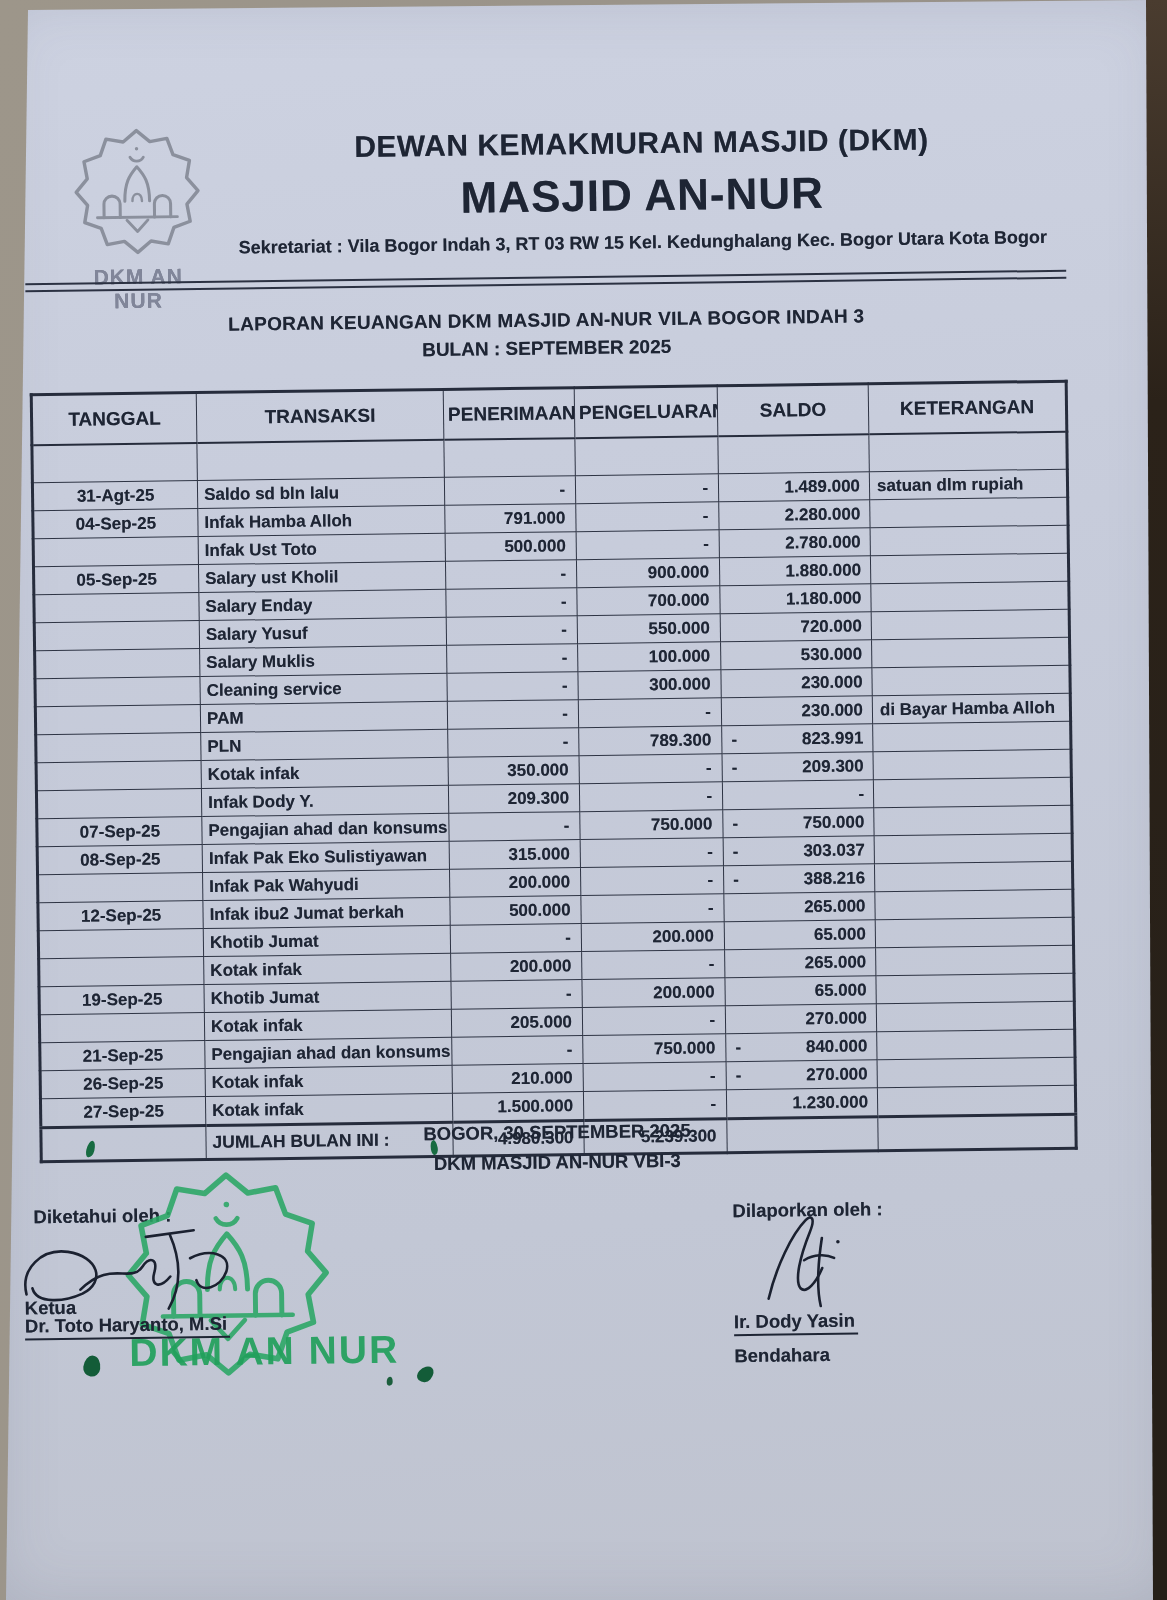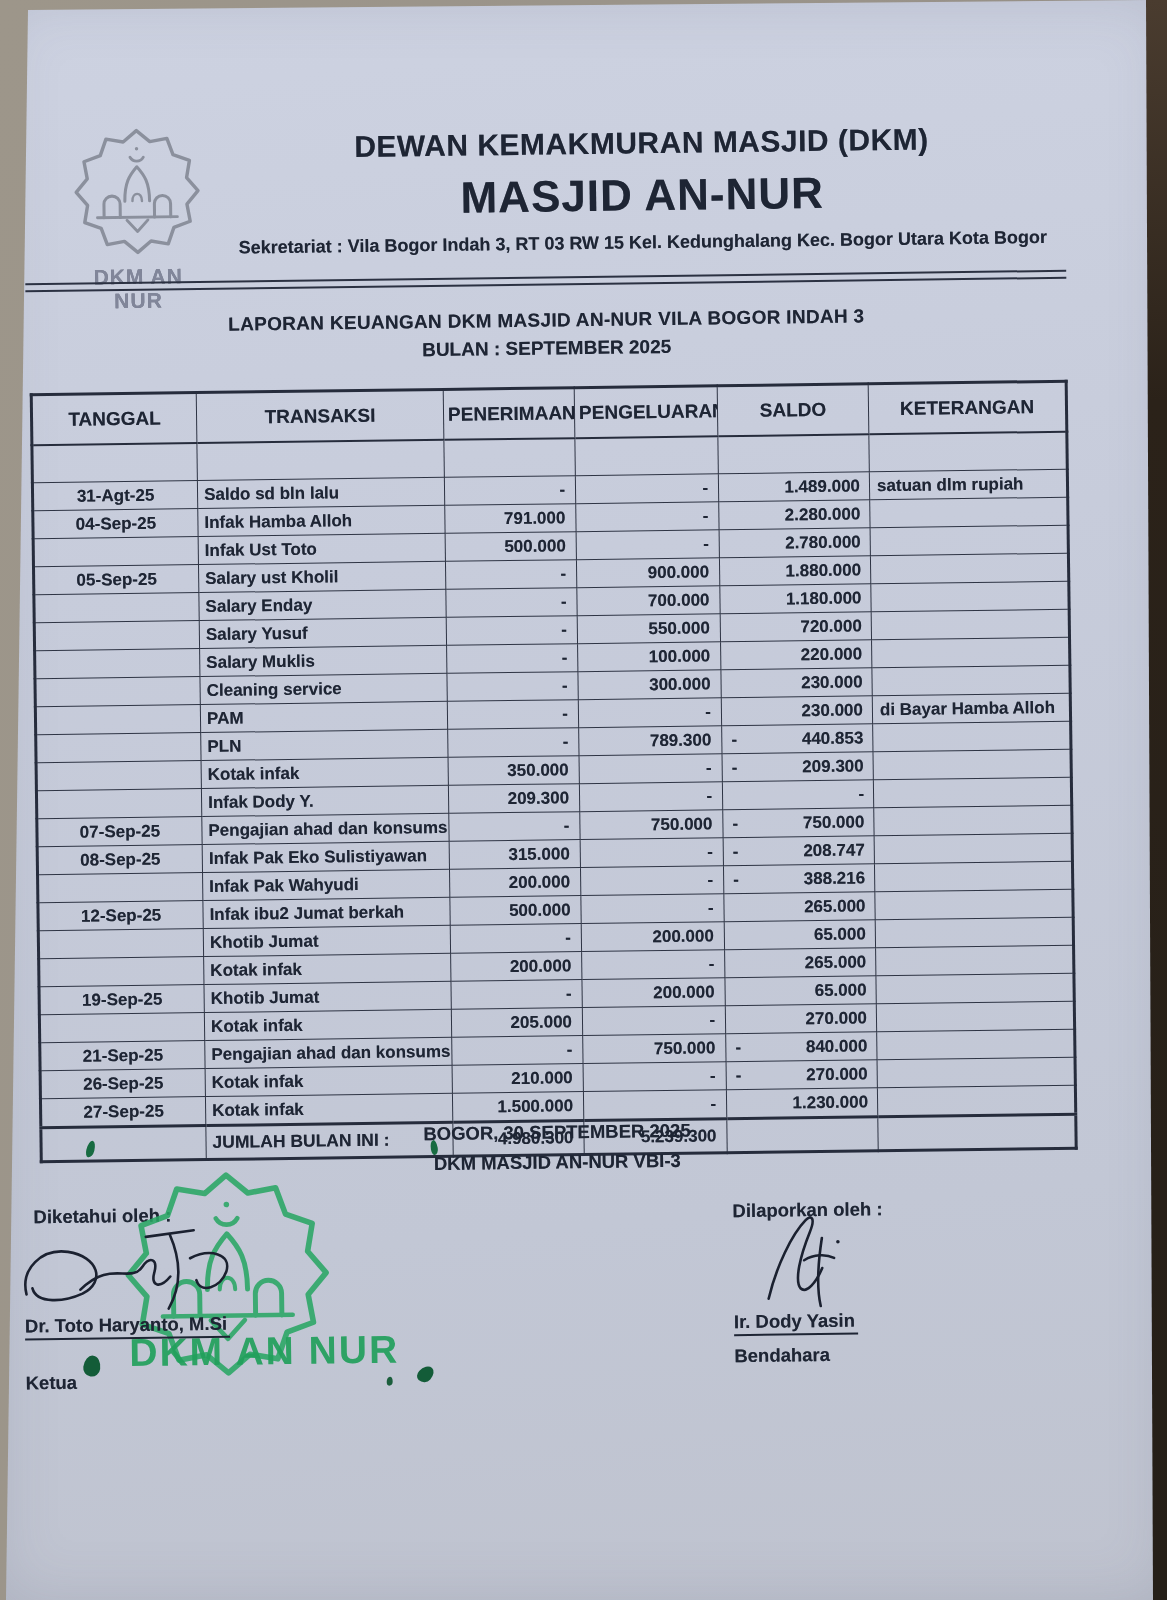--- a/index.html
+++ b/index.html
@@ -51,21 +51,21 @@
   .c-keterangan{text-align:left;padding-left:7px;}
   tr.total td{font-weight:700;height:29px;border-top:3px solid #262c3c;}
   tr.total .c-transaksi{font-size:17.5px;}
 
   
   .fc{position:absolute;left:45px;width:1035px;text-align:center;font-weight:700;font-size:18.5px;}
   .fc1{top:1128px;} .fc2{top:1158px;}
   .sig-label{position:absolute;font-weight:700;font-size:18.5px;}
   .sig-name{position:absolute;font-weight:700;font-size:18.5px;border-bottom:2.2px solid #1e2534;padding:0 3px 1px 0;}
   .sig-role{position:absolute;font-weight:700;font-size:18.5px;}
-  .lab-l{top:1206px;left:38px;} .name-l{top:1315px;left:28px;} .role-l{top:1372px;left:28px;}
+  .lab-l{top:1206px;left:38px;} .name-l{top:1315px;left:28px;} .role-l{top:1297px;left:28px;}
   .lab-r{top:1209px;left:737px;} .name-r{top:1320px;left:737px;} .role-r{top:1354px;left:737px;}
 
   .stamp{position:absolute;top:1168px;left:122px;color:#2aa765;opacity:.88;}
   .stamp-caption{position:absolute;top:1332px;left:132px;font-weight:700;font-size:39px;letter-spacing:2px;
     color:#22a05c;opacity:.92;}
   .sig-svg{position:absolute;color:#1b2130;}
   .sig-l{top:1228px;left:22px;} .sig-r{top:1220px;left:746px;}
   .ink{position:absolute;background:#176b41;border-radius:55% 45% 60% 40% / 60% 55% 45% 40%;}
   .ink.d1{top:1141px;left:92px;width:8px;height:17px;transform:rotate(14deg);}
   .ink.d2{top:1145px;left:436px;width:7px;height:15px;transform:rotate(-10deg);}
@@ -210,21 +210,21 @@
             </td>
             <td class="c-keterangan txt"></td>
           </tr>
           <tr>
             <td class="c-tanggal txt"></td>
             <td class="c-transaksi txt">Salary Muklis</td>
             <td class="c-penerimaan txt">-</td>
             <td class="c-pengeluaran txt">100.000</td>
             <td class="c-saldo txt">
               <span class="sign"></span>
-              <span class="val">220.000</span>
+              <span class="val">530.000</span>
             </td>
             <td class="c-keterangan txt"></td>
           </tr>
           <tr>
             <td class="c-tanggal txt"></td>
             <td class="c-transaksi txt">Cleaning service</td>
             <td class="c-penerimaan txt">-</td>
             <td class="c-pengeluaran txt">300.000</td>
             <td class="c-saldo txt">
               <span class="sign"></span>
@@ -243,21 +243,21 @@
             </td>
             <td class="c-keterangan txt">di Bayar Hamba Alloh</td>
           </tr>
           <tr>
             <td class="c-tanggal txt"></td>
             <td class="c-transaksi txt">PLN</td>
             <td class="c-penerimaan txt">-</td>
             <td class="c-pengeluaran txt">789.300</td>
             <td class="c-saldo txt">
               <span class="sign">-</span>
-              <span class="val">440.853</span>
+              <span class="val">823.991</span>
             </td>
             <td class="c-keterangan txt"></td>
           </tr>
           <tr>
             <td class="c-tanggal txt"></td>
             <td class="c-transaksi txt">Kotak infak</td>
             <td class="c-penerimaan txt">350.000</td>
             <td class="c-pengeluaran txt">-</td>
             <td class="c-saldo txt">
               <span class="sign">-</span>
@@ -287,21 +287,21 @@
             </td>
             <td class="c-keterangan txt"></td>
           </tr>
           <tr>
             <td class="c-tanggal txt">08-Sep-25</td>
             <td class="c-transaksi txt">Infak Pak Eko Sulistiyawan</td>
             <td class="c-penerimaan txt">315.000</td>
             <td class="c-pengeluaran txt">-</td>
             <td class="c-saldo txt">
               <span class="sign">-</span>
-              <span class="val">208.747</span>
+              <span class="val">303.037</span>
             </td>
             <td class="c-keterangan txt"></td>
           </tr>
           <tr>
             <td class="c-tanggal txt"></td>
             <td class="c-transaksi txt">Infak Pak Wahyudi</td>
             <td class="c-penerimaan txt">200.000</td>
             <td class="c-pengeluaran txt">-</td>
             <td class="c-saldo txt">
               <span class="sign">-</span>

